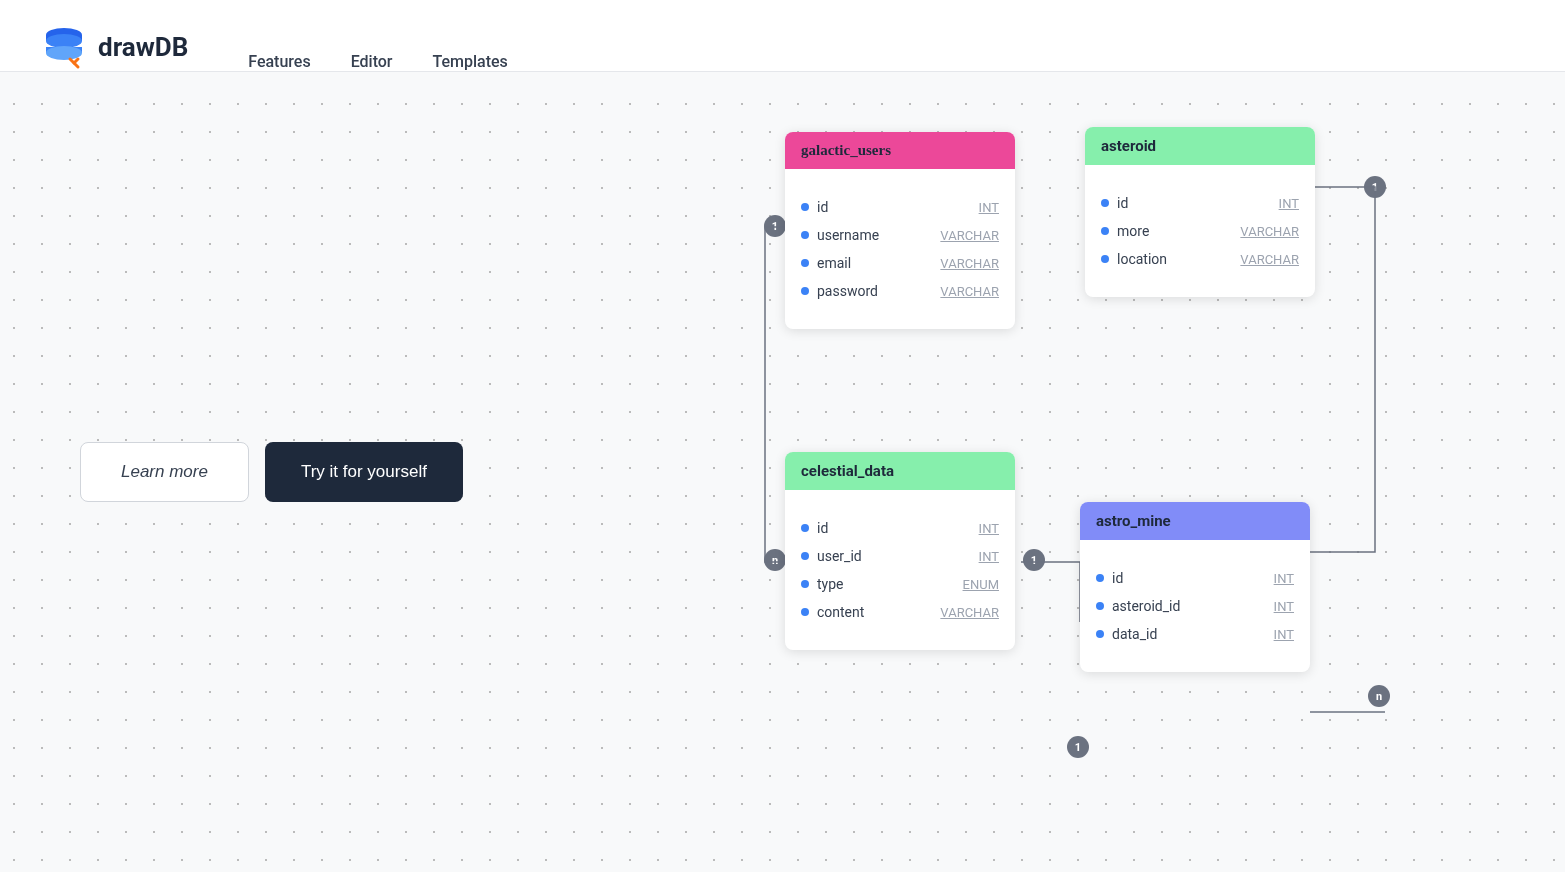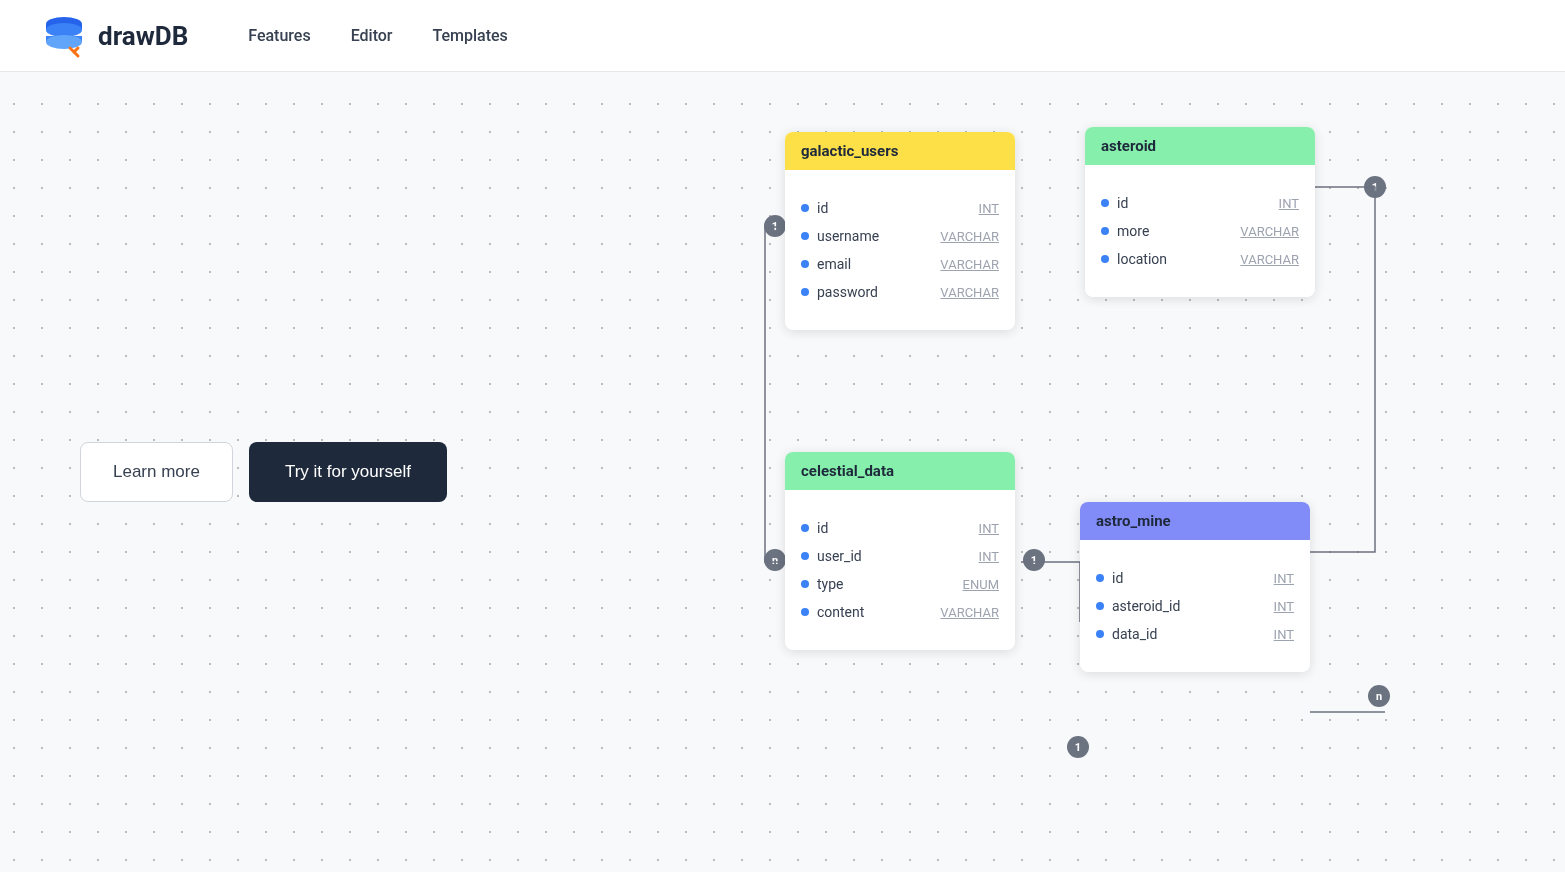--- a/index.html
+++ b/index.html
@@ -21,21 +21,21 @@
       z-index: 0;
     }
 
     
     header {
       position: relative;
       z-index: 10;
       background: white;
       border-bottom: 1px solid #e5e7eb;
       display: flex;
-      align-items: center;
+      align-items: flex-end;
       padding: 0 40px;
       height: 72px;
     }
     .logo-area {
       display: flex;
       align-items: center;
       gap: 10px;
       margin-right: 60px;
     }
     .logo-icon {
@@ -87,28 +87,29 @@
       font-size: 20px;
       color: #4b5563;
       margin-bottom: 36px;
       font-weight: 400;
     }
     .hero-buttons {
       display: flex;
       gap: 16px;
     }
     .btn-learn {
-      padding: 14px 32px;
+      padding: 14px 40px;
       border: 1px solid #d1d5db;
       background: white;
       border-radius: 8px;
       font-size: 17px;
       font-weight: 500;
       color: #374151;
       cursor: pointer;
+      font-style: italic;
     }
     .btn-try {
       padding: 20px 36px;
       background: #1e293b;
       border: none;
       border-radius: 8px;
       font-size: 17px;
       font-weight: 500;
       color: white;
       cursor: pointer;
@@ -203,21 +204,21 @@
     }
     .table-celestial {
       top: 380px;
       left: 120px;
     }
     .table-astromine {
       top: 430px;
       left: 415px;
     }
 
-    .db-table-header.galactic { background: #fde047; }
+    .db-table-header.galactic { background: #ec4899; font-family: Liberation Serif, serif; }
     .db-table-header.asteroid { background: #86efac; }
     .db-table-header.celestial { background: #86efac; }
     .db-table-header.astromine { background: #818cf8; }
 
     
     .db-table { z-index: 3; }
   </style>
 </head>
 <body>
 

